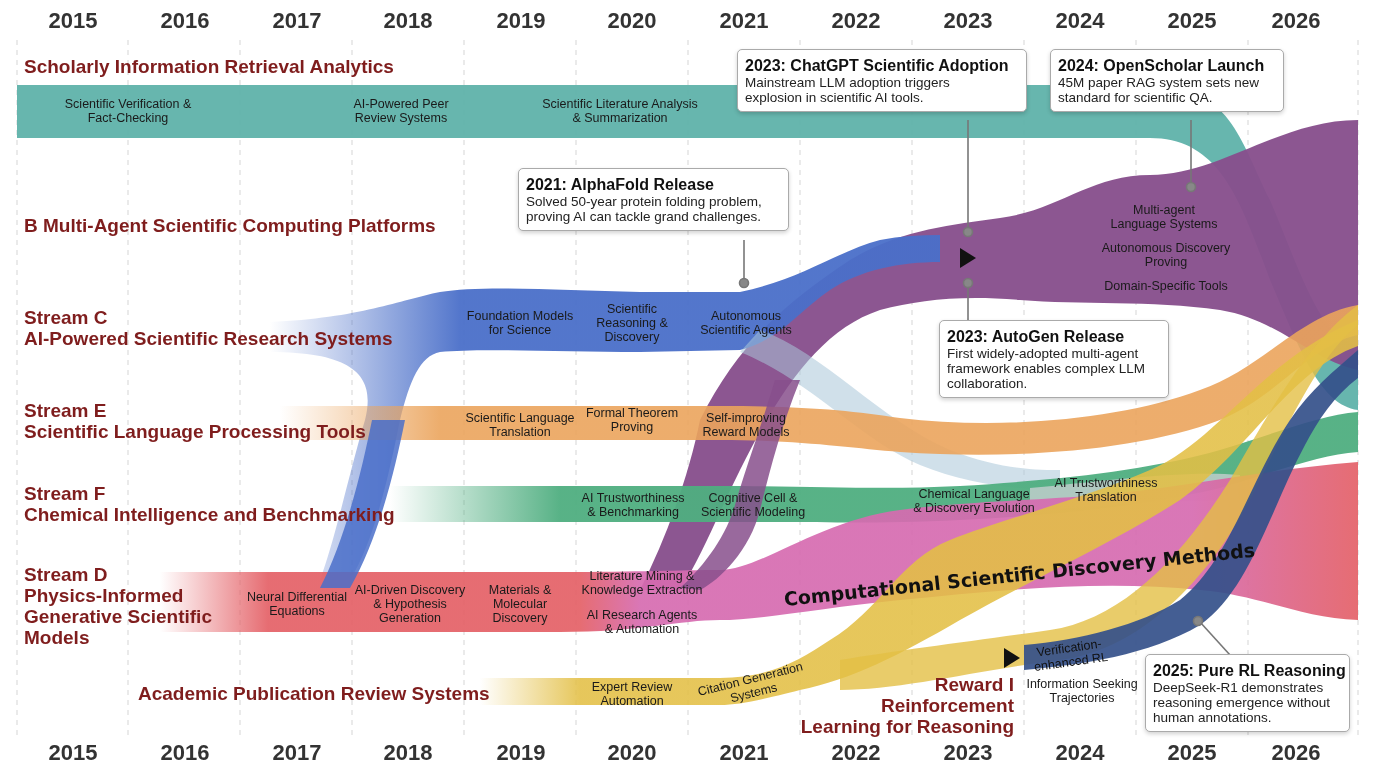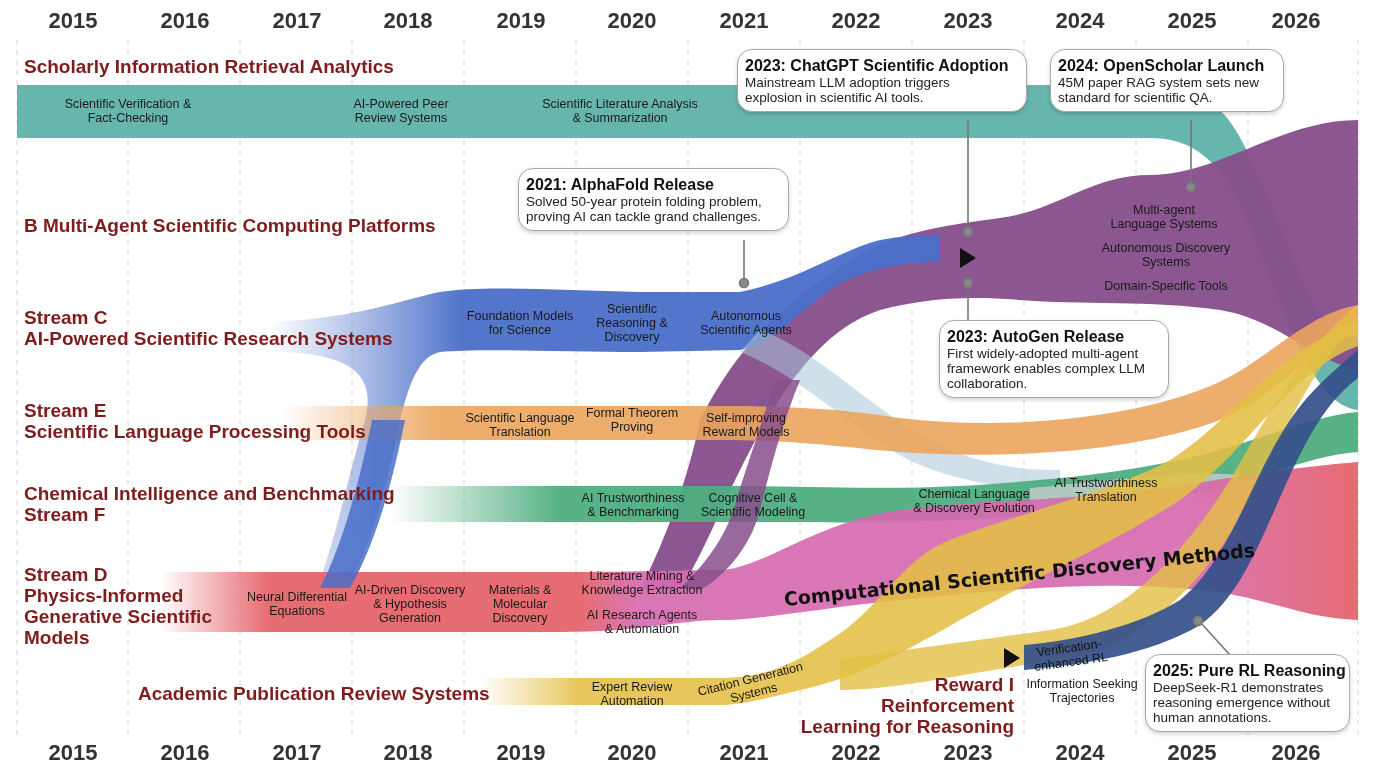--- a/index.html
+++ b/index.html
@@ -1,21 +1,21 @@
 <!DOCTYPE html>
 <html><head>
 <meta charset="utf-8">
 <style>
   html, body { margin: 0; padding: 0; background: #ffffff; }
   body { width: 1376px; height: 768px; position: relative; overflow: hidden; font-family: "Liberation Sans", "DejaVu Sans", sans-serif; }
   #canvas { position: absolute; left: 0; top: 0; width: 1376px; height: 768px; }
   .year { position: absolute; width: 80px; text-align: center; font-weight: bold; font-size: 22px; color: #333; font-family: "Liberation Sans", sans-serif; }
   .stream-title { position: absolute; font-weight: bold; color: #7f1d1d; font-size: 19px; line-height: 21px; font-family: "Liberation Sans", sans-serif; }
   .lbl { position: absolute; text-align: center; font-size: 12.5px; line-height: 14px; color: #1a1a1a; font-family: "Liberation Sans", sans-serif; white-space: nowrap; transform: translateX(-50%); }
-  .callout { position: absolute; background: #fff; border: 1px solid #aaa; border-radius: 15px; box-shadow: 0 2px 4px rgba(0,0,0,0.18); padding: 6px 8px 6px 7px; font-family: "Liberation Sans", sans-serif; }
+  .callout { position: absolute; background: #fff; border: 1px solid #aaa; border-radius: 5px; box-shadow: 0 2px 4px rgba(0,0,0,0.18); padding: 6px 8px 6px 7px; font-family: "Liberation Sans", sans-serif; }
   .callout .ct { font-weight: bold; font-size: 16px; color: #111; line-height: 19px; white-space: nowrap; }
   .callout .cb { font-size: 13.5px; color: #222; line-height: 15px; }
   .big-label { position: absolute; font-weight: bold; font-size: 19px; color: #111; transform-origin: left center; white-space: nowrap; font-family: "DejaVu Sans", sans-serif; }
 </style>
 </head>
 <body>
 
 <svg id="canvas" width="1376" height="768" viewBox="0 0 1376 768" xmlns="http://www.w3.org/2000/svg">
   <defs>
     <linearGradient id="gTeal" x1="0" x2="1" y1="0" y2="0">
@@ -141,22 +141,22 @@
 <div class="stream-title" style="left:24px;top:215px">B Multi-Agent Scientific Computing Platforms</div>
 <div class="stream-title" style="left:24px;top:307px">
   <div>Stream C</div>
   <div>AI-Powered Scientific Research Systems</div>
 </div>
 <div class="stream-title" style="left:24px;top:400px">
   <div>Stream E</div>
   <div>Scientific Language Processing Tools</div>
 </div>
 <div class="stream-title" style="left:24px;top:483px">
+  <div>Stream F</div>
   <div>Chemical Intelligence and Benchmarking</div>
-  <div>Stream F</div>
 </div>
 <div class="stream-title" style="left:24px;top:564px">
   <div>Stream D</div>
   <div>Physics-Informed</div>
   <div>Generative Scientific</div>
   <div>Models</div>
 </div>
 <div class="stream-title" style="left:138px;top:683px">Academic Publication Review Systems</div>
 <div class="stream-title" style="left:790px;top:674px;width:224px;text-align:right">
   <div>Reward I</div>
@@ -167,21 +167,21 @@
 <div class="lbl ml" style="left:128px;top:97px">Scientific Verification &amp;
 Fact-Checking</div>
 <div class="lbl ml" style="left:401px;top:97px">AI-Powered Peer
 Review Systems</div>
 <div class="lbl ml" style="left:620px;top:97px">Scientific Literature Analysis
 &amp; Summarization</div>
 
 <div class="lbl ml" style="left:1164px;top:203px">Multi-agent
 Language Systems</div>
 <div class="lbl ml" style="left:1166px;top:241px">Autonomous Discovery
-Systems</div>
+Proving</div>
 <div class="lbl ml" style="left:1166px;top:279px">Domain-Specific Tools</div>
 
 <div class="lbl ml" style="left:520px;top:309px">Foundation Models
 for Science</div>
 <div class="lbl ml" style="left:632px;top:302px">Scientific
 Reasoning &amp;
 Discovery</div>
 <div class="lbl ml" style="left:746px;top:309px">Autonomous
 Scientific Agents</div>
 

